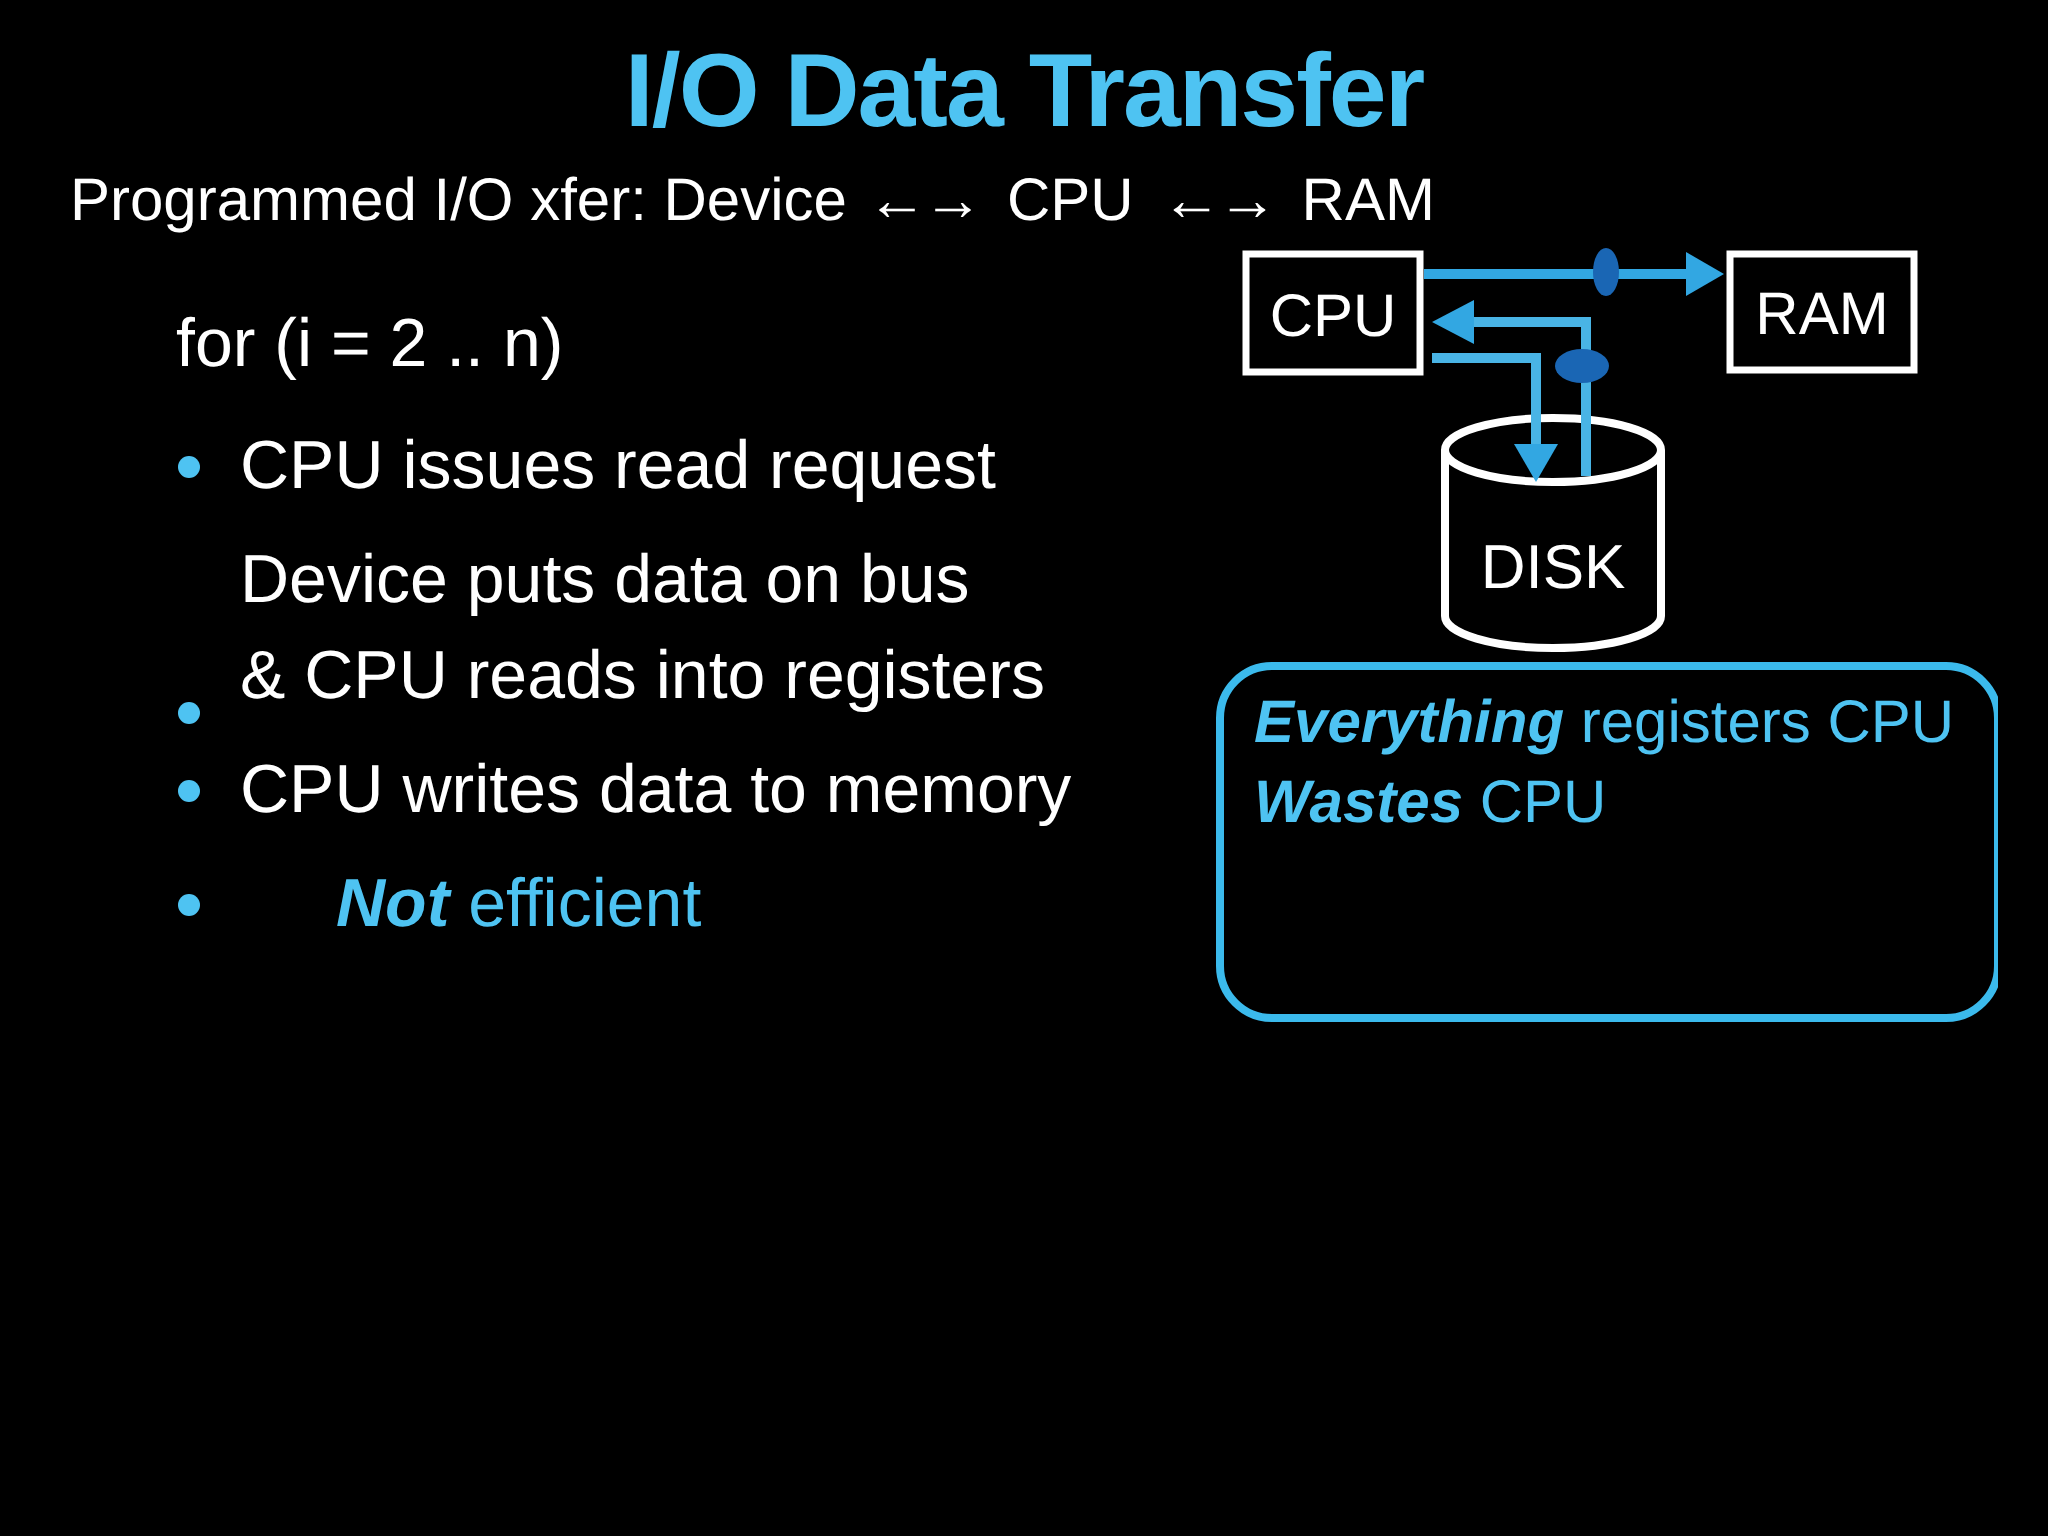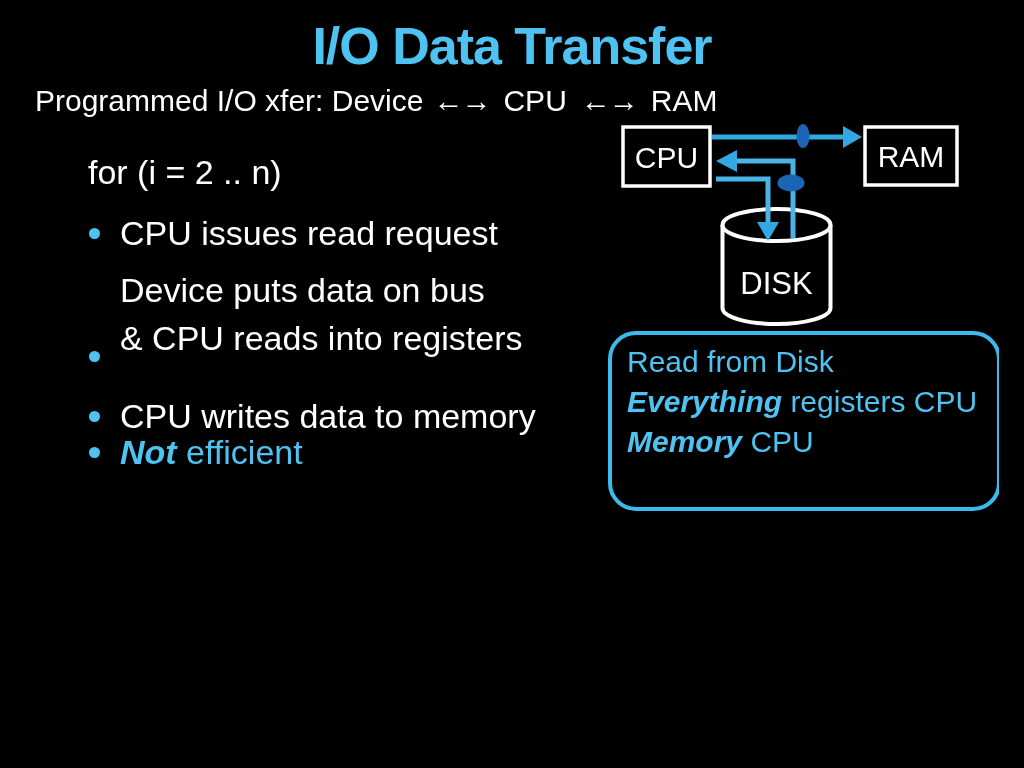--- a/index.html
+++ b/index.html
@@ -37,21 +37,21 @@
     display:flex;align-items:flex-start;
     color:#ffffff;font-size:34px;line-height:48px;
   }
   .bullet-dot{
     flex:0 0 auto;
     width:11px;height:11px;border-radius:50%;
     background:#4ec3f2;
     margin:19px 20px 0 0;
   }
   .em-blue{color:#4ec3f2;font-weight:700;font-style:italic;}
-  .blue-text{color:#4ec3f2;}
+  .blue-text{color:#4ec3f2;margin-left:48px;}
   .callout{
     position:absolute;left:608px;top:331px;
     width:393px;height:180px;
     box-sizing:border-box;
     border:4px solid #3bbaec;border-radius:28px;
     padding:7px 0 0 15px;
     font-size:30px;line-height:40px;
     color:#4ec3f2;
     background:rgba(0,0,0,0.0);
   }
@@ -77,21 +77,21 @@
   </div>
 
   <div class="bullet-row" style="top:266px;align-items:flex-end;">
     <span class="bullet-dot"></span>
     <div>
       <div>Device puts data on bus</div>
       <div>&amp; CPU reads into registers</div>
     </div>
   </div>
 
-  <div class="bullet-row" style="top:371px;margin-top:21px;">
+  <div class="bullet-row" style="top:371px;">
     <span class="bullet-dot"></span>
     <div>CPU writes data to memory</div>
   </div>
 
   <div class="bullet-row" style="top:428px;">
     <span class="bullet-dot"></span>
     <div class="blue-text"><span class="em-blue">Not</span><span> efficient</span></div>
   </div>
 
   <svg class="diagram" viewBox="0 0 434 230" xmlns="http://www.w3.org/2000/svg">
@@ -125,18 +125,17 @@
     <g>
       <polyline points="126,69 178,69 178,114" fill="none" stroke="#49b4e5" stroke-width="5"></polyline>
       <polygon points="167,112 189,112 178,131" fill="#32a7e2"></polygon>
     </g>
 
     <ellipse cx="213" cy="26" rx="6.5" ry="12" fill="#1a66b4"></ellipse>
     <ellipse cx="201" cy="73" rx="13.5" ry="8.5" fill="#1a66b4"></ellipse>
   </svg>
 
   <div class="callout">
-    <div>Read from Disk</div>
     <div><span class="em-blue">Everything</span><span> registers CPU</span></div>
-    <div><span class="em-blue">Memory</span><span> CPU</span></div>
+    <div><span class="em-blue">Wastes</span><span> CPU</span></div>
   </div>
 
 </div>
 
 </body></html>

